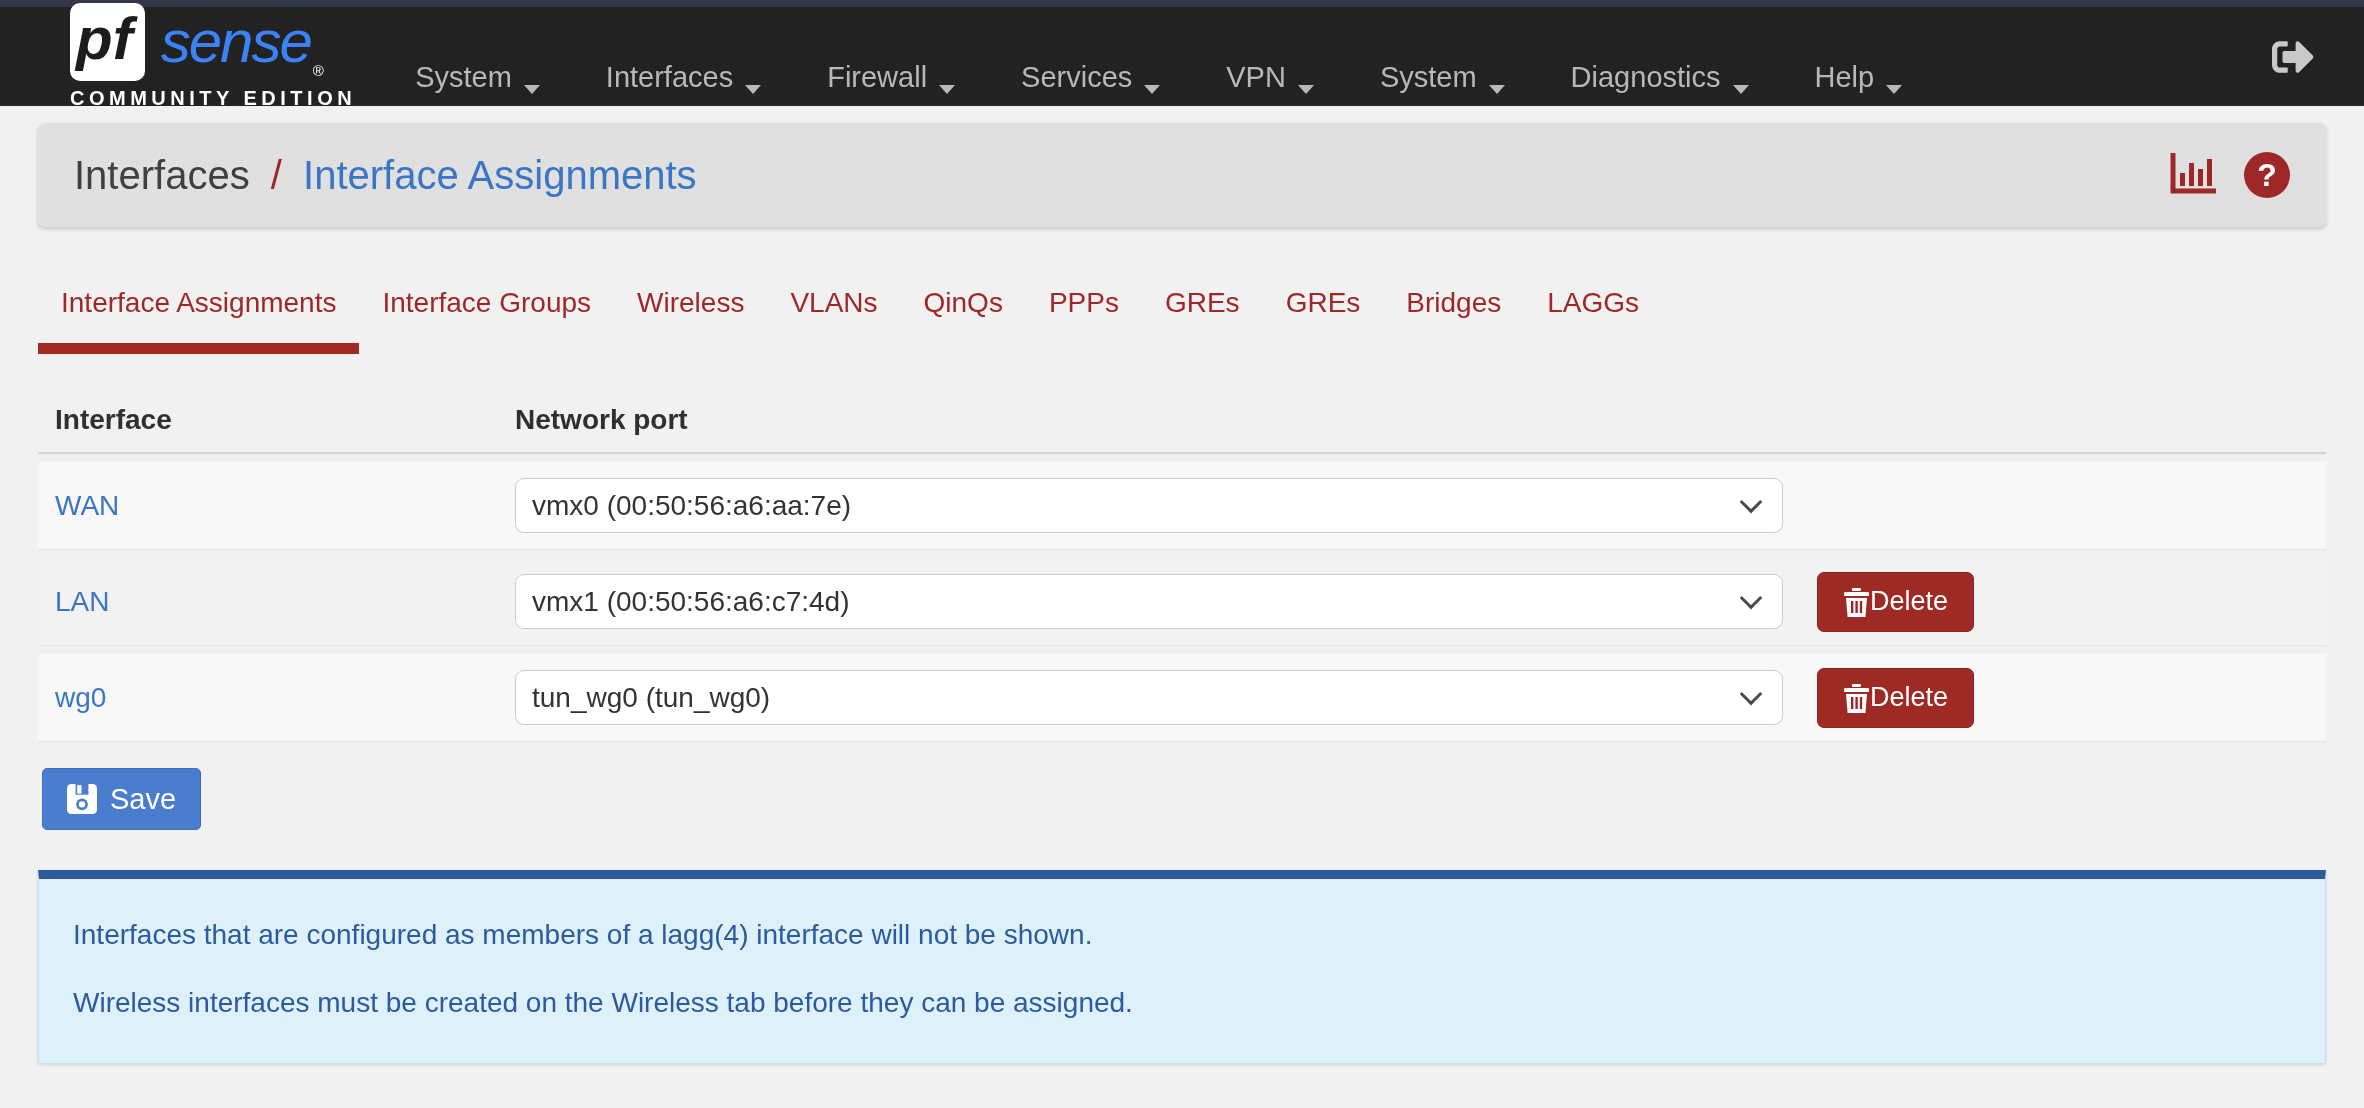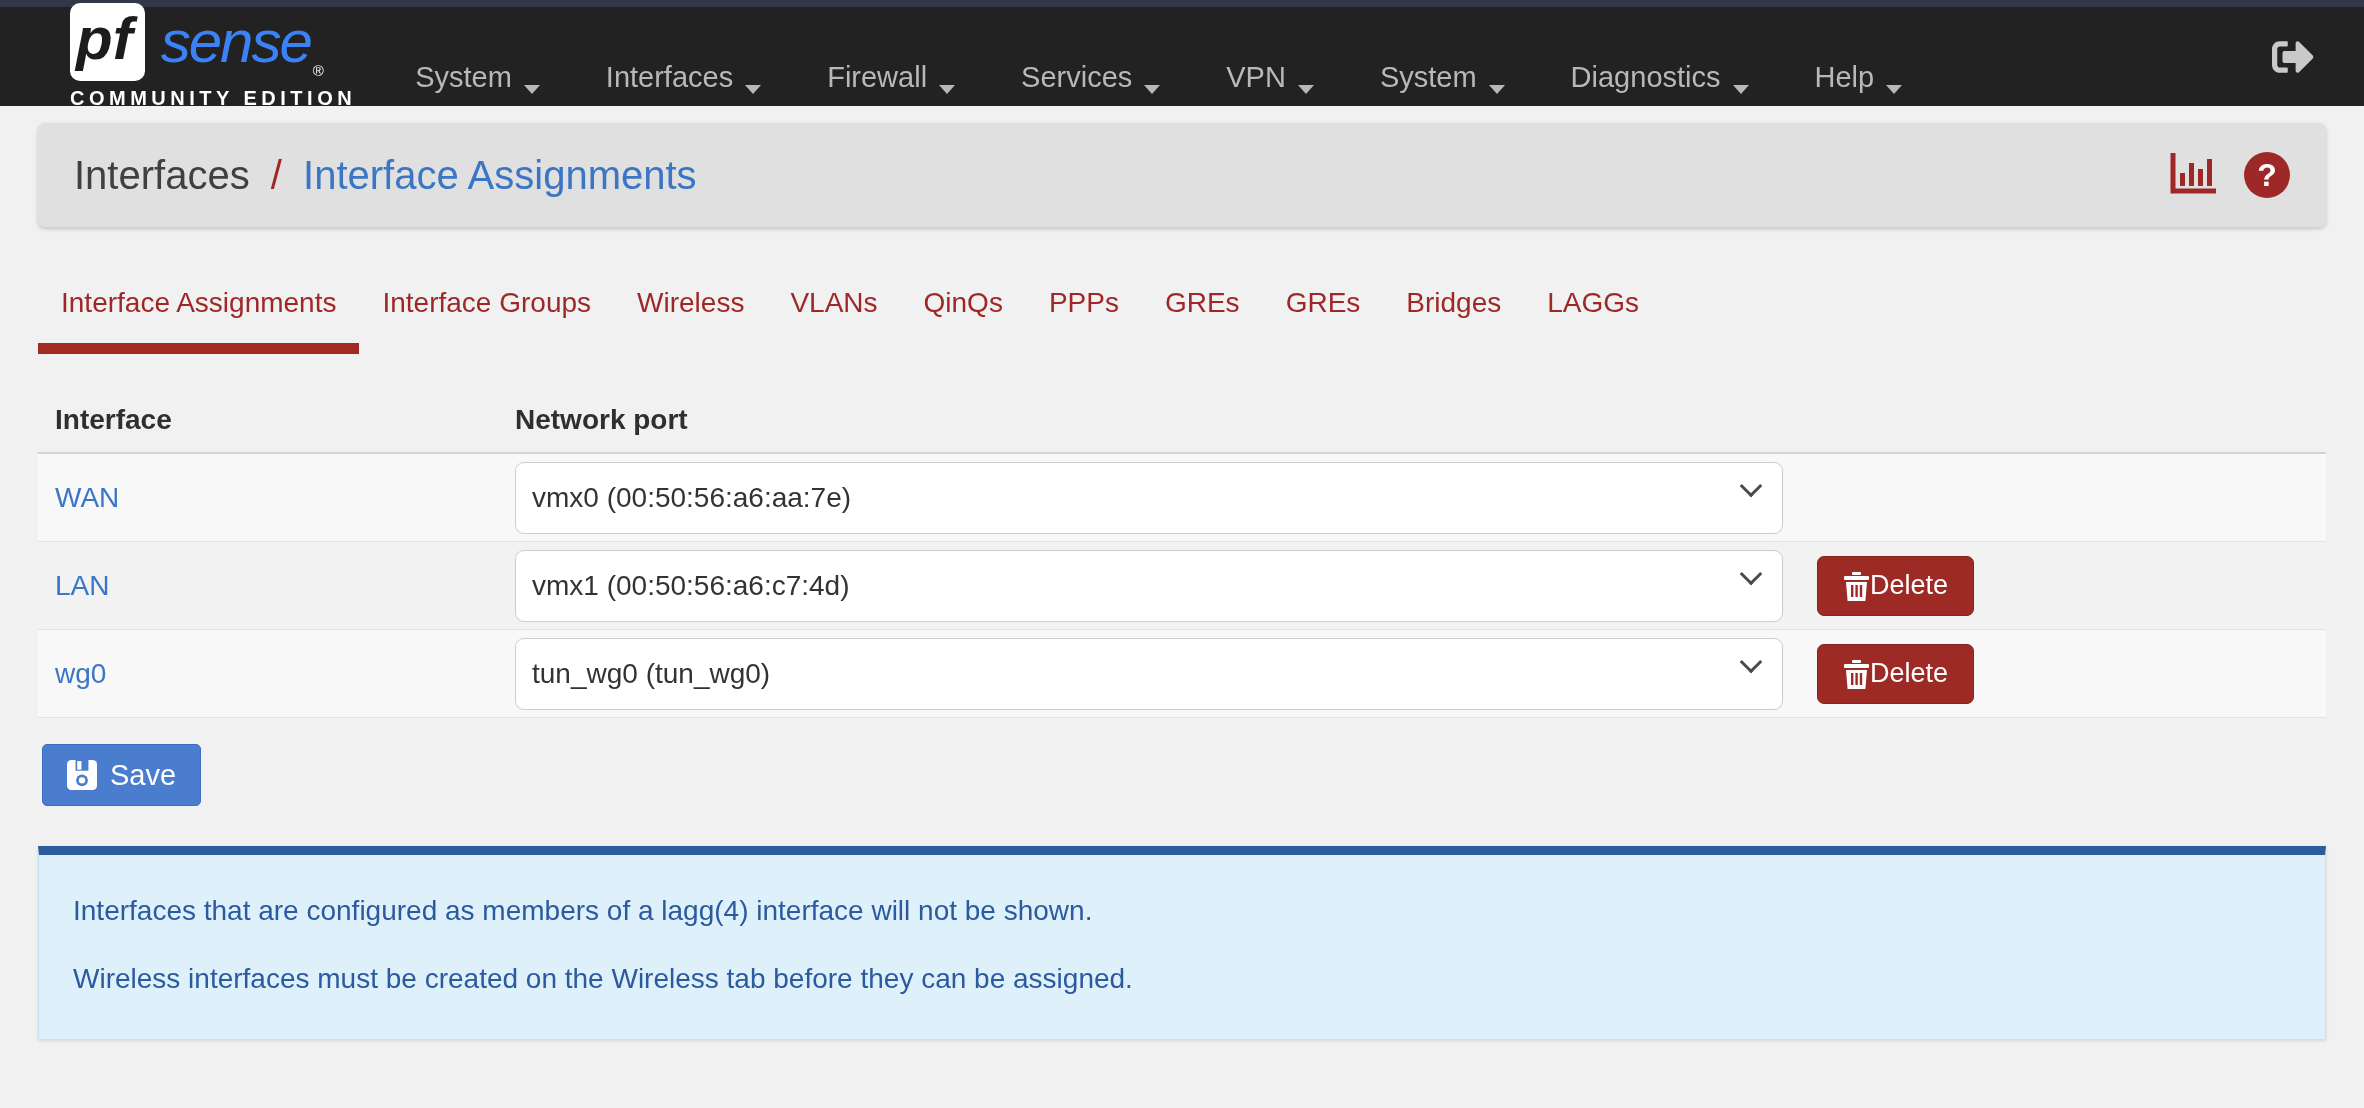--- a/index.html
+++ b/index.html
@@ -89,28 +89,29 @@
   .ifc-table { margin:34px 38px 0; }
   .t-head {
     display:grid; grid-template-columns:460px 1fr;
     padding:16px 17px; font-size:28px; font-weight:bold; color:#2f2f2f;
   }
   .t-body { border-top:2px solid #d4d4d4; }
   .t-row {
     display:grid; grid-template-columns:460px 1fr;
     align-items:center; height:88px; padding:0 17px;
     border-bottom:1px solid #e3e3e3;
+    margin-top:8px;
   }
   .t-row.odd  { background:#f8f8f8; }
   .t-row.even { background:#f2f2f2; }
   .ifc-link { color:#3b76c6; font-size:28px; text-decoration:none; cursor:pointer; }
   .port-cell { display:flex; align-items:center; gap:34px; }
   .select-wrap { position:relative; width:1268px; }
   .port-select {
-    width:100%; height:72px;
+    width:100%; height:55px;
     font-family:"Liberation Sans", sans-serif;
     font-size:28px; color:#333333;
     background:#ffffff;
     border:1px solid #cccccc; border-radius:9px;
     padding:0 53px 0 16px;
     -webkit-appearance:none; -moz-appearance:none; appearance:none;
     cursor:pointer;
   }
   .select-chevron {
     position:absolute; right:24px; top:16px;

